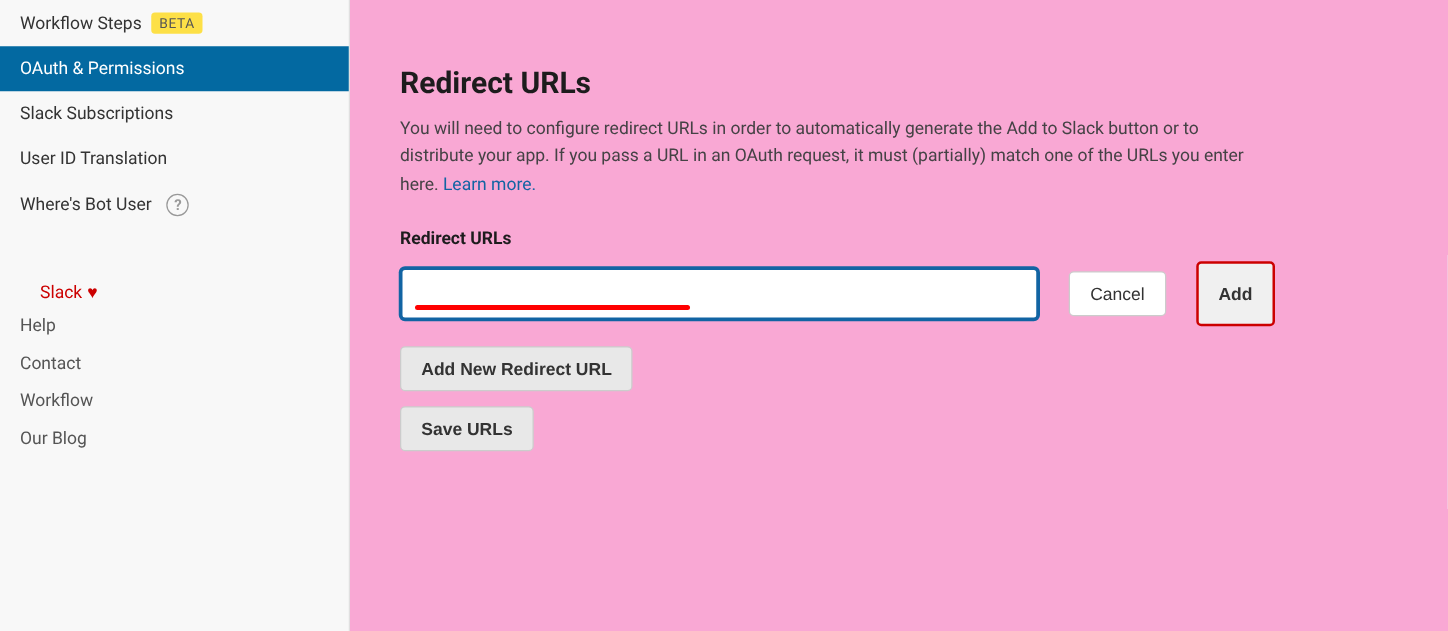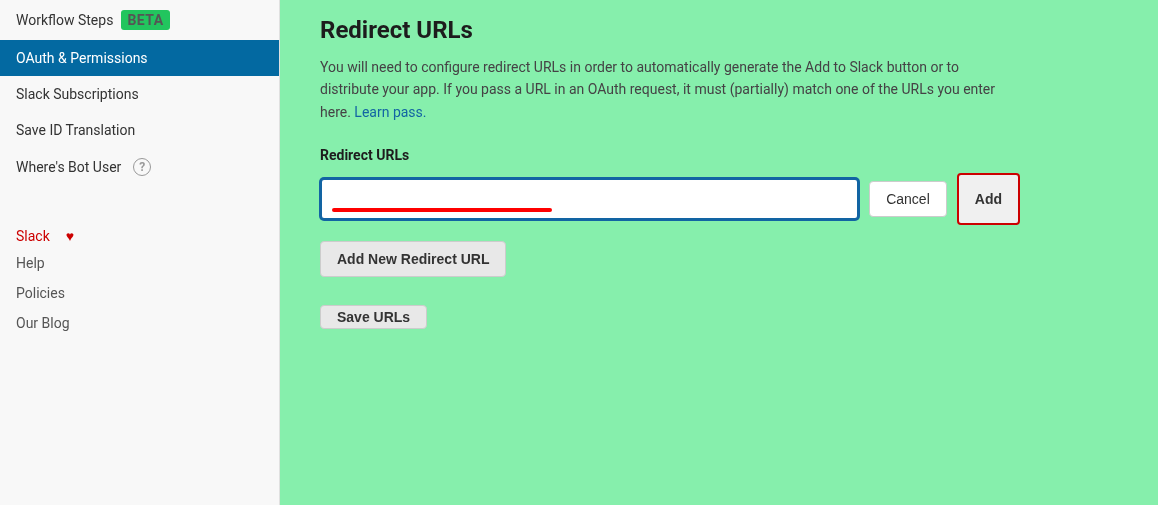--- a/index.html
+++ b/index.html
@@ -47,42 +47,42 @@
       display: flex;
       align-items: center;
       padding: 10px 16px;
       cursor: pointer;
       color: #333;
       font-size: 14px;
       gap: 8px;
     }
 
     .beta-badge {
-      background: #22c55e;
+      background: #fde047;
       color: #555;
-      font-size: 14px;
-      font-weight: 700;
+      font-size: 11px;
+      font-weight: 400;
       padding: 2px 6px;
       border-radius: 3px;
       text-transform: uppercase;
       letter-spacing: 0.5px;
     }
 
     .sidebar-help-section {
       margin-top: 24px;
       padding-top: 8px;
     }
 
     .slack-heart {
-      padding: 10px 16px 4px 16px;
+      padding: 10px 16px 4px 32px;
       color: #cc0000;
       font-size: 14px;
       display: flex;
       align-items: center;
-      gap: 16px;
+      gap: 4px;
     }
 
     .help-item {
       padding: 7px 16px;
       cursor: pointer;
       color: #555;
       font-size: 14px;
     }
 
     .question-icon {
@@ -95,22 +95,22 @@
       justify-content: center;
       font-size: 12px;
       color: #999;
       font-weight: bold;
       margin-left: 4px;
     }
 
     
     .main-content {
       flex: 1;
-      background: #86efac;
-      padding: 16px 40px;
+      background: #f9a8d4;
+      padding: 52px 40px;
       overflow-y: auto;
     }
 
     .page-title {
       font-size: 24px;
       font-weight: 700;
       color: #1d1c1d;
       margin-bottom: 12px;
     }
 
@@ -130,21 +130,21 @@
     .section-label {
       font-size: 14px;
       font-weight: 700;
       color: #1d1c1d;
       margin-bottom: 10px;
     }
 
     .url-input-row {
       display: flex;
       align-items: center;
-      gap: 10px;
+      gap: 24px;
       margin-bottom: 16px;
       max-width: 700px;
     }
 
     .url-input {
       flex: 1;
       height: 42px;
       border: 2px solid #1264a3;
       border-radius: 4px;
       padding: 8px 12px;
@@ -210,25 +210,24 @@
       padding: 0 16px;
       background: #e8e8e8;
       border: 1px solid #ccc;
       border-radius: 4px;
       font-size: 14px;
       font-weight: 600;
       color: #333;
       cursor: pointer;
       display: inline-flex;
       align-items: center;
-      margin-bottom: 16px;
     }
 
     .save-urls-btn {
-      height: 24px;
+      height: 36px;
       padding: 0 16px;
       background: #e8e8e8;
       border: 1px solid #ccc;
       border-radius: 4px;
       font-size: 14px;
       font-weight: 600;
       color: #333;
       cursor: pointer;
       display: inline-flex;
       align-items: center;
@@ -246,45 +245,46 @@
 
   <div class="sidebar-item active">
     <span>OAuth &amp; Permissions</span>
   </div>
 
   <div class="sidebar-item">
     <span>Slack Subscriptions</span>
   </div>
 
   <div class="sidebar-item">
-    <span>Save ID Translation</span>
+    <span>User ID Translation</span>
   </div>
 
   <div class="sidebar-item" style="align-items:center;">
     <span>Where's Bot User</span>
     <span class="question-icon">?</span>
   </div>
 
   <div class="sidebar-help-section">
     <div class="slack-heart">
       <span>Slack</span>
       <span style="color:#cc0000;">♥</span>
     </div>
     <div class="help-item">Help</div>
-    <div class="help-item">Policies</div>
+    <div class="help-item">Contact</div>
+    <div class="help-item">Workflow</div>
     <div class="help-item">Our Blog</div>
   </div>
 </div>
 
 <div class="main-content">
   <h1 class="page-title">Redirect URLs</h1>
 
   <p class="description">
     <span>You will need to configure redirect URLs in order to automatically generate the Add to Slack button or to distribute your app. If you pass a URL in an OAuth request, it must (partially) match one of the URLs you enter here.</span>
-    <a href="#" class="learn-more-link">Learn pass.</a>
+    <a href="#" class="learn-more-link">Learn more.</a>
   </p>
 
   <div class="section-label">Redirect URLs</div>
 
   <div class="url-input-row">
     <div class="url-input-wrapper">
       <input type="text" class="url-input" value="" style="">
       <div class="red-squiggle"></div>
     </div>
     <button class="cancel-btn">Cancel</button>

